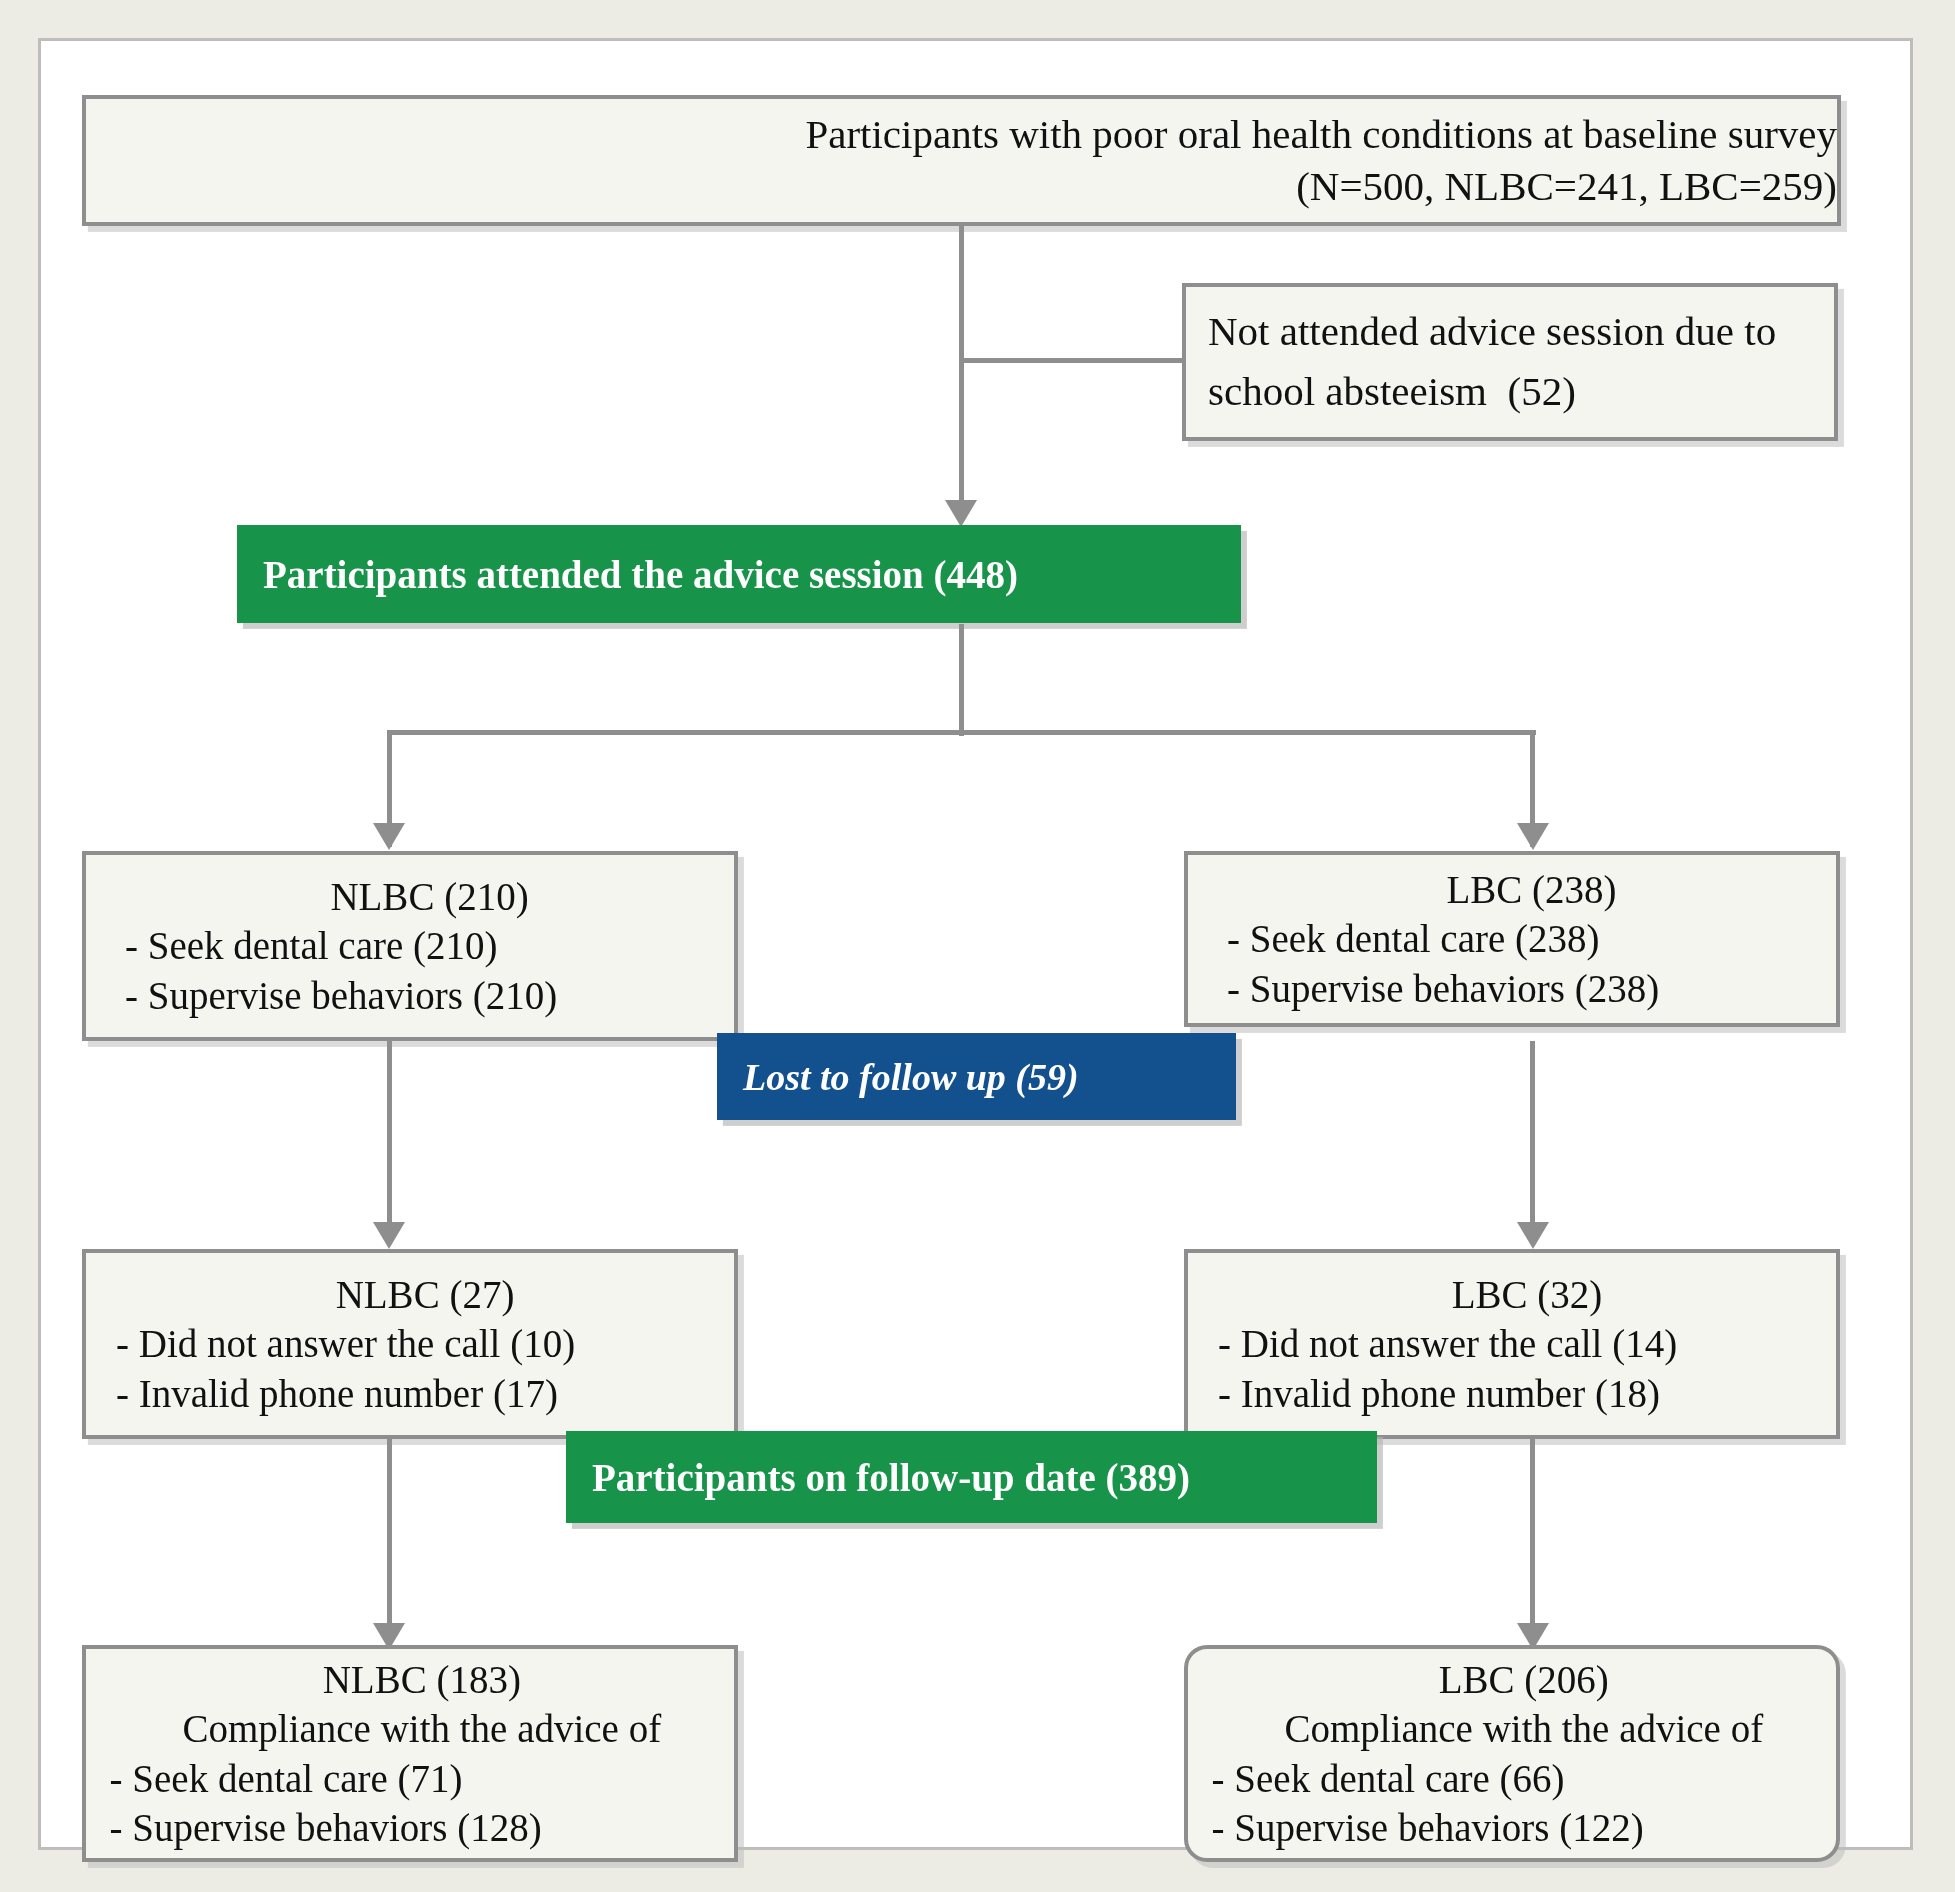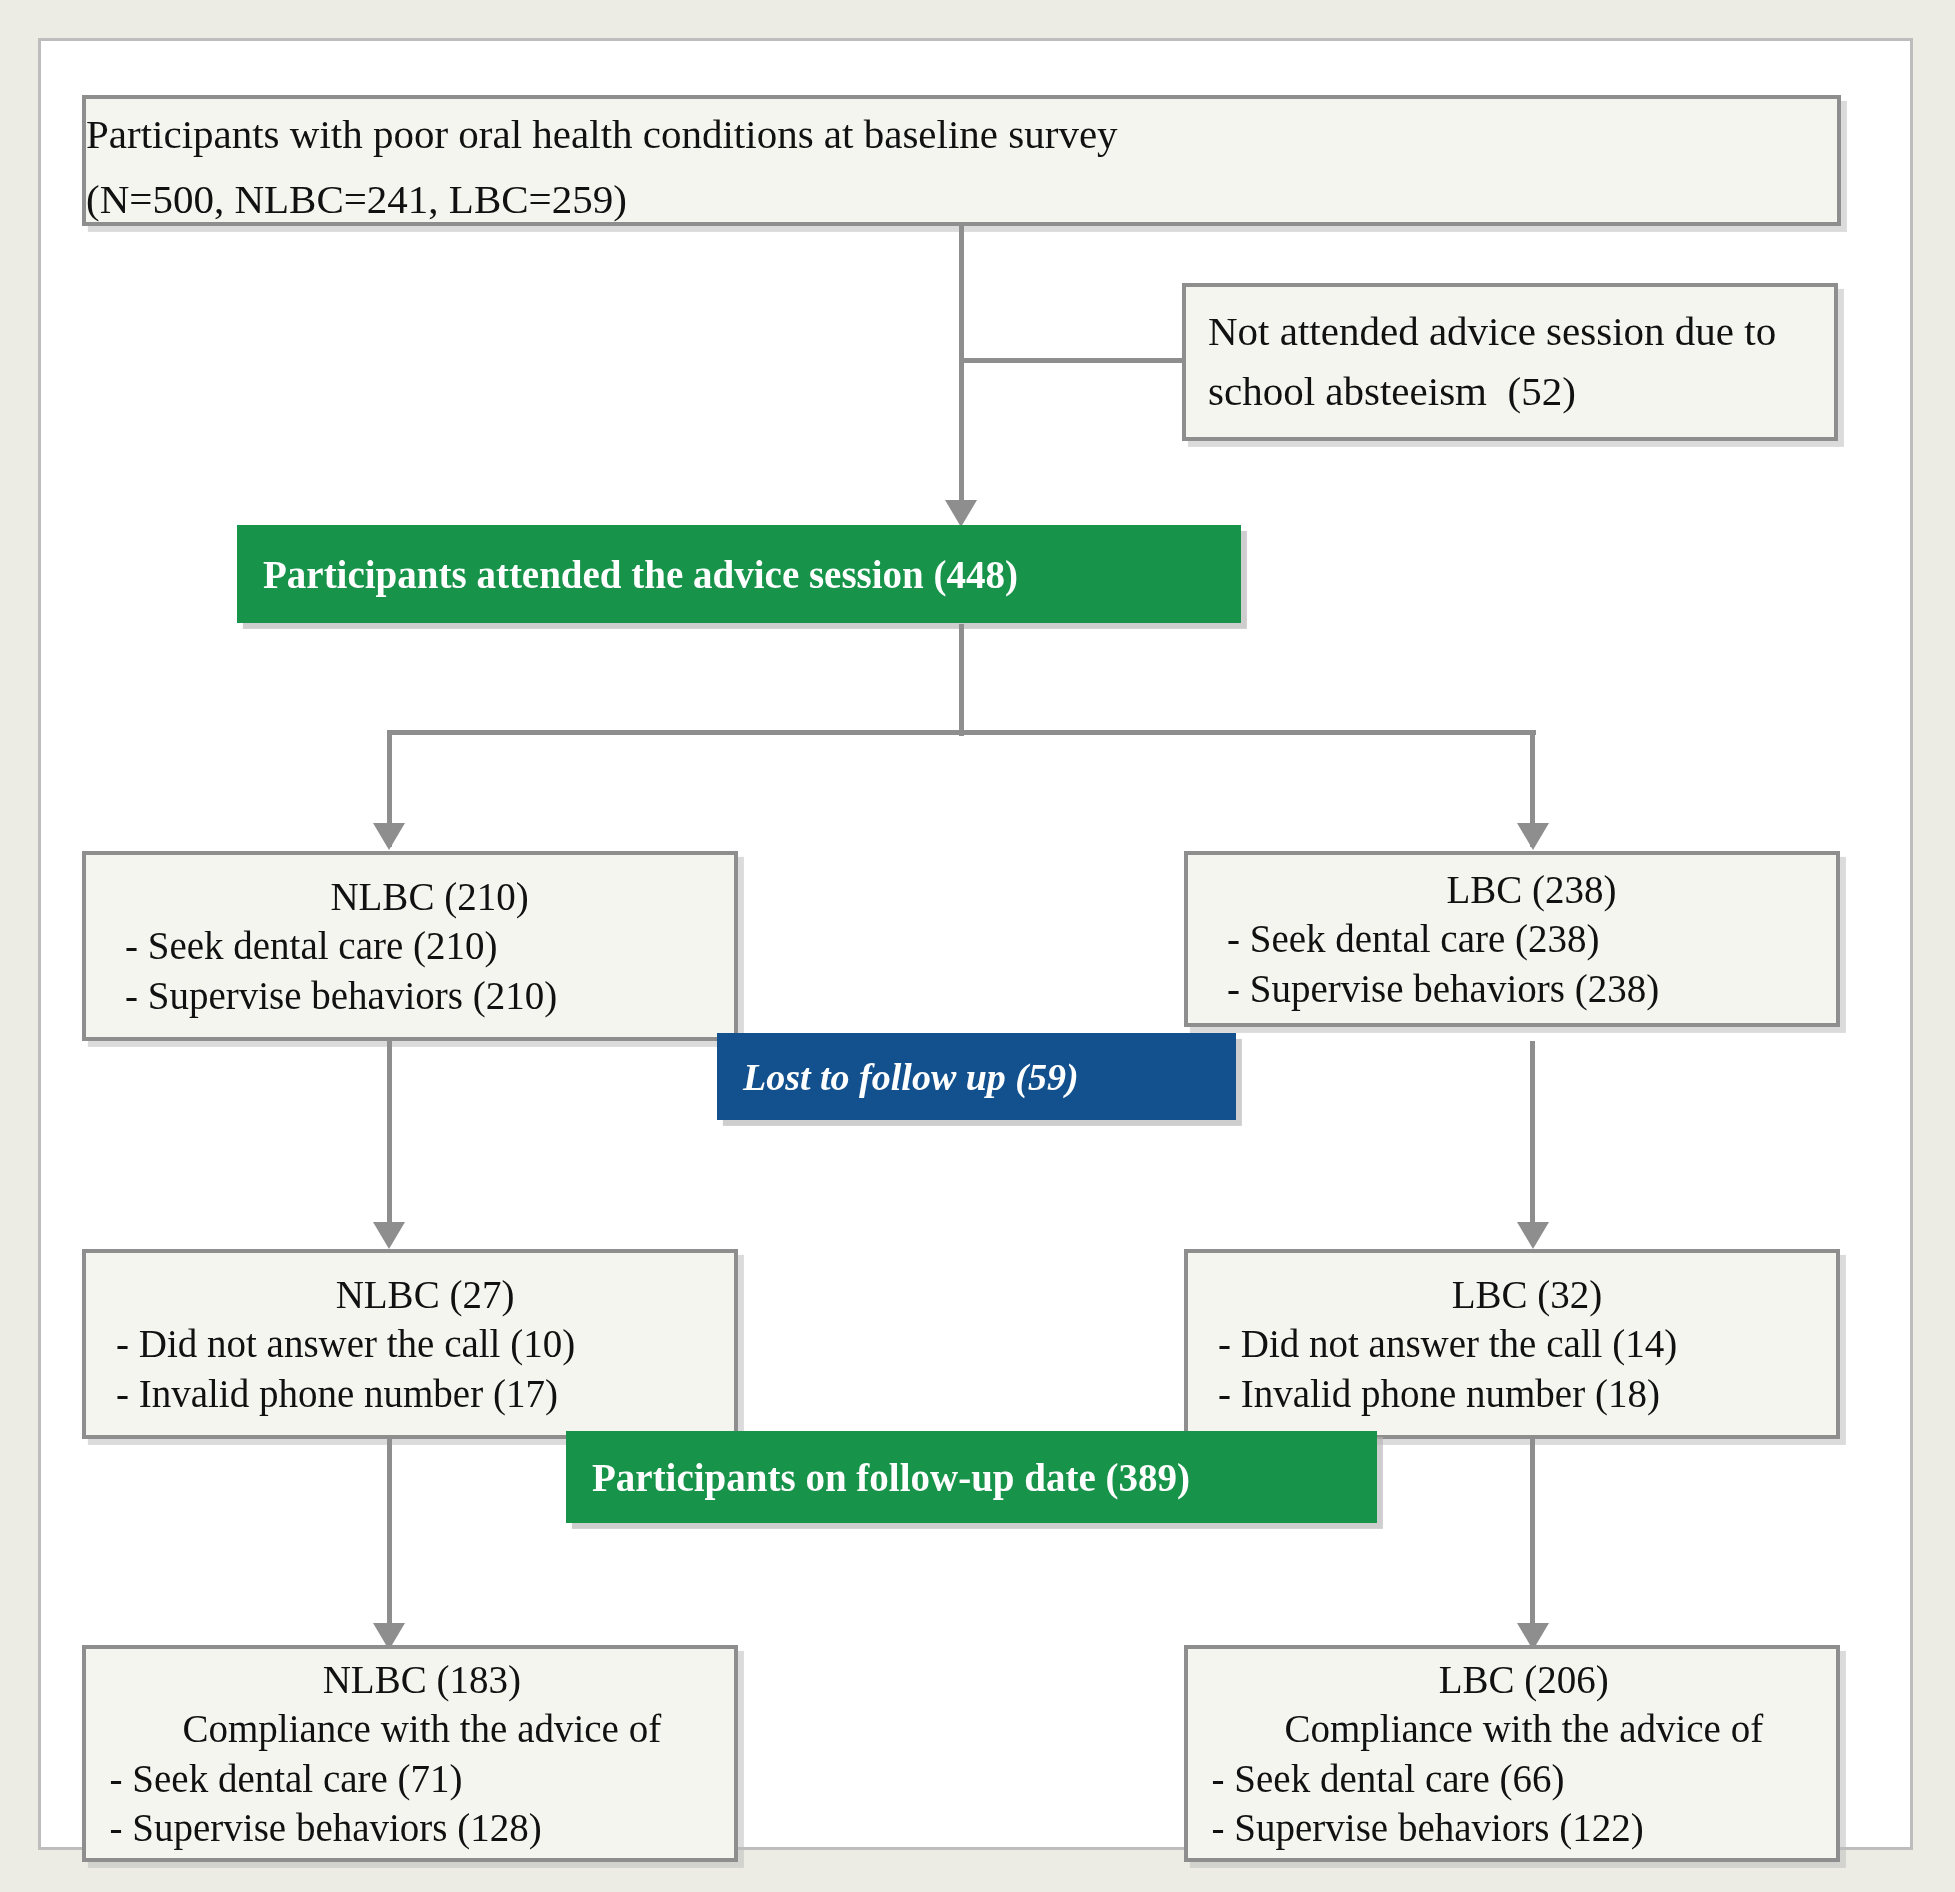--- a/index.html
+++ b/index.html
@@ -32,21 +32,21 @@
     border:4.6px solid #8E8E8E;
     box-shadow:5.9px 5.9px 0 0 rgba(190,190,190,0.55);
     color:#111111;
   }
   .node .line{
     display:block;
     width:100%;
     line-height:1.26;
     white-space:pre;
   }
-  .node.center .line{text-align:left;margin-top:13px;}
+  .node.center .line{text-align:right;}
   .node.leftish{padding-left:22px;gap:8px;}
   .node.leftish .line{text-align:left;}
   .node .hdr{text-align:center;}
 
   
   .fs-top   {font-size:41px;}
   .fs-side  {font-size:41px;}
   .fs-box   {font-size:39px;}
   .fs-green {font-size:39px;font-weight:bold;}
   .fs-blue  {font-size:38px;font-weight:bold;}
@@ -149,21 +149,21 @@
       <span>Participants on follow-up date (389)</span>
     </div>
 
     <div class="node fs-box" style="left:41px;top:1604px;width:656px;height:217px;padding-left:23.6px;">
       <span class="line hdr">NLBC (183)</span>
       <span class="line hdr">Compliance with the advice of</span>
       <span class="line">- Seek dental care (71)</span>
       <span class="line">- Supervise behaviors (128)</span>
     </div>
 
-    <div class="node fs-box" style="left:1143px;top:1604px;width:656px;height:217px;padding-left:23.6px;">
+    <div class="node fs-box" style="left:1143px;top:1604px;width:656px;height:217px;padding-left:23.6px;border-radius:23px;">
       <span class="line hdr">LBC (206)</span>
       <span class="line hdr">Compliance with the advice of</span>
       <span class="line">- Seek dental care (66)</span>
       <span class="line">- Supervise behaviors (122)</span>
     </div>
 
   </div>
 </div>
 
 

